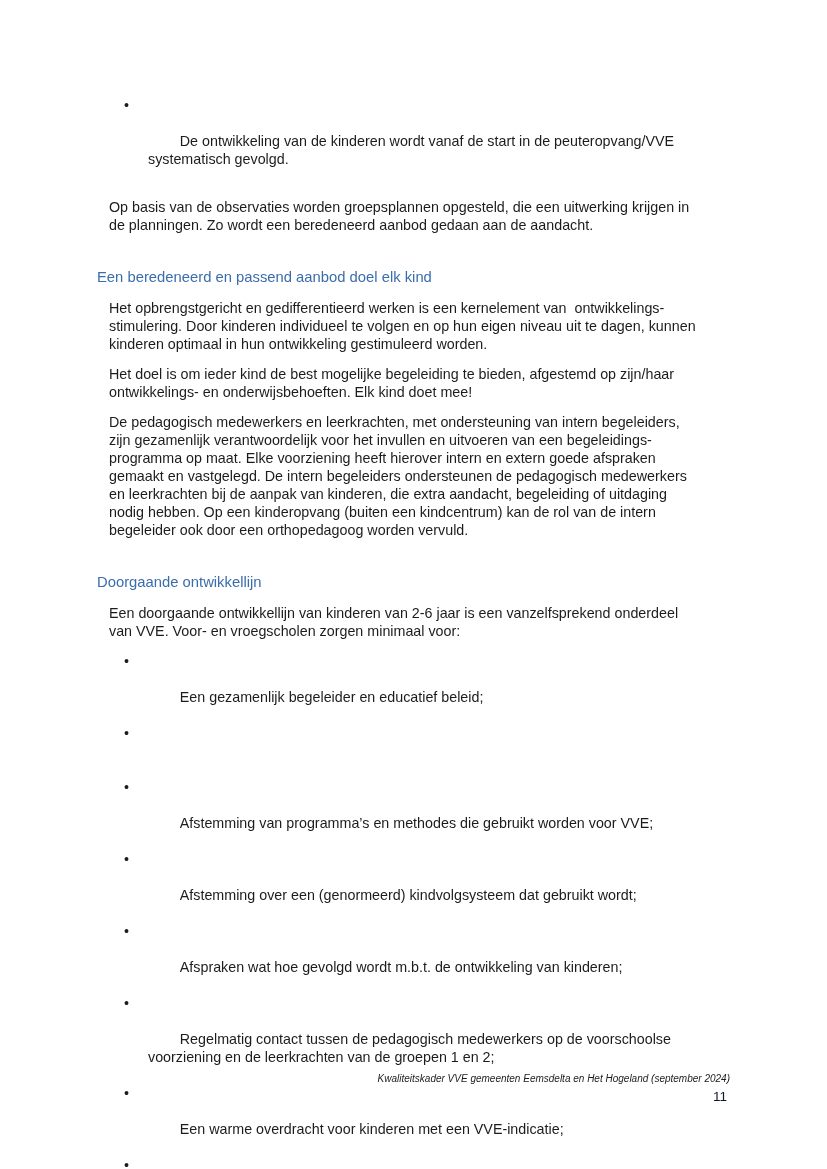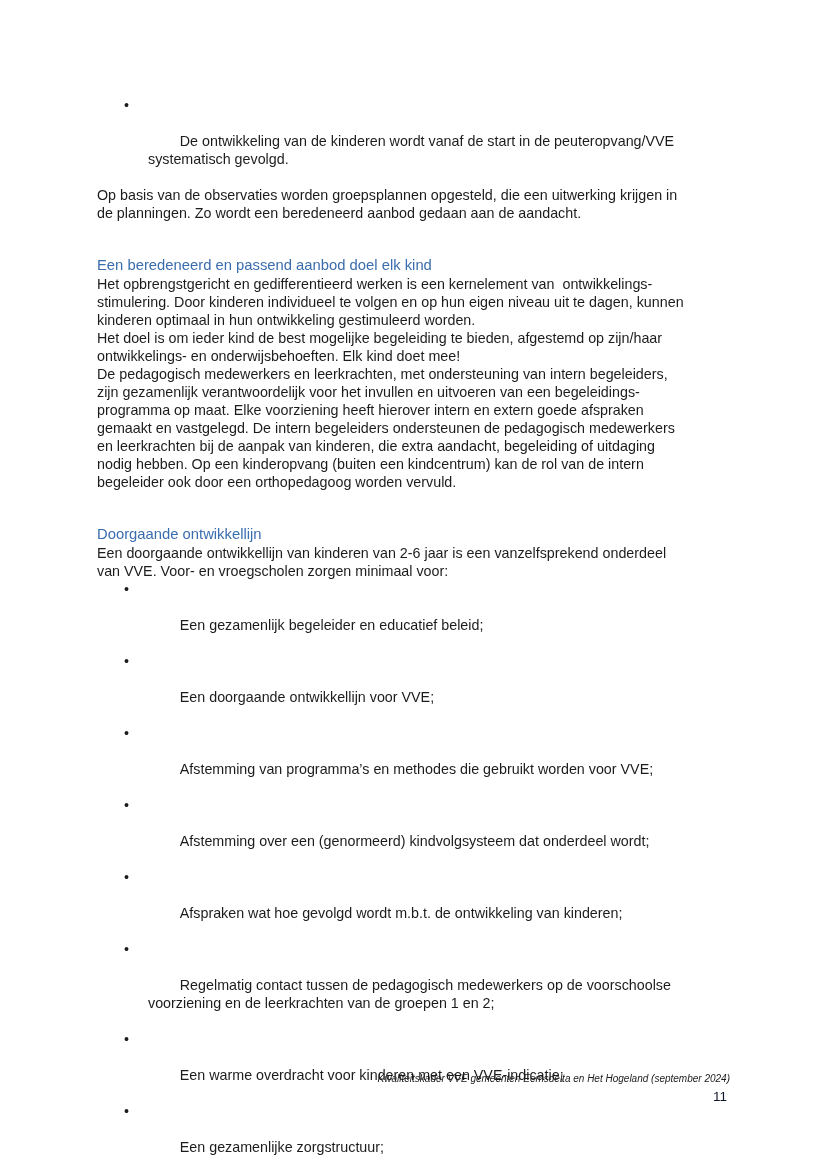--- a/index.html
+++ b/index.html
@@ -15,21 +15,21 @@
   }
   .content {
     position: absolute;
     left: 97px;
     top: 96px;
     width: 705px;
     font-size: 14.3px;
     line-height: 18px;
   }
   .para {
-    margin: 0;
+    margin: 12px;
     white-space: pre-wrap;
   }
   .section-heading {
     margin: 33px 0 0 0;
     font-size: 14.8px;
     line-height: 20px;
     font-weight: 400;
     color: var(--heading-color, #3a6dad);
     white-space: pre-wrap;
   }
@@ -100,29 +100,28 @@
     <h2 class="section-heading">Doorgaande ontwikkellijn</h2>
     <p class="para">Een doorgaande ontwikkellijn van kinderen van 2-6 jaar is een vanzelfsprekend onderdeel
 van VVE. Voor- en vroegscholen zorgen minimaal voor:</p>
     <div class="list">
       <div class="li">
         <span class="marker">•</span>
         <span>Een gezamenlijk begeleider en educatief beleid;</span>
       </div>
       <div class="li">
         <span class="marker">•</span>
-        <span>Een doorgaande ontwikkellijn voor VVE;</span>
       </div>
       <div class="li">
         <span class="marker">•</span>
         <span>Afstemming van programma’s en methodes die gebruikt worden voor VVE;</span>
       </div>
       <div class="li">
         <span class="marker">•</span>
-        <span>Afstemming over een (genormeerd) kindvolgsysteem dat onderdeel wordt;</span>
+        <span>Afstemming over een (genormeerd) kindvolgsysteem dat gebruikt wordt;</span>
       </div>
       <div class="li">
         <span class="marker">•</span>
         <span>Afspraken wat hoe gevolgd wordt m.b.t. de ontwikkeling van kinderen;</span>
       </div>
       <div class="li">
         <span class="marker">•</span>
         <span>Regelmatig contact tussen de pedagogisch medewerkers op de voorschoolse
 voorziening en de leerkrachten van de groepen 1 en 2;</span>
       </div>

